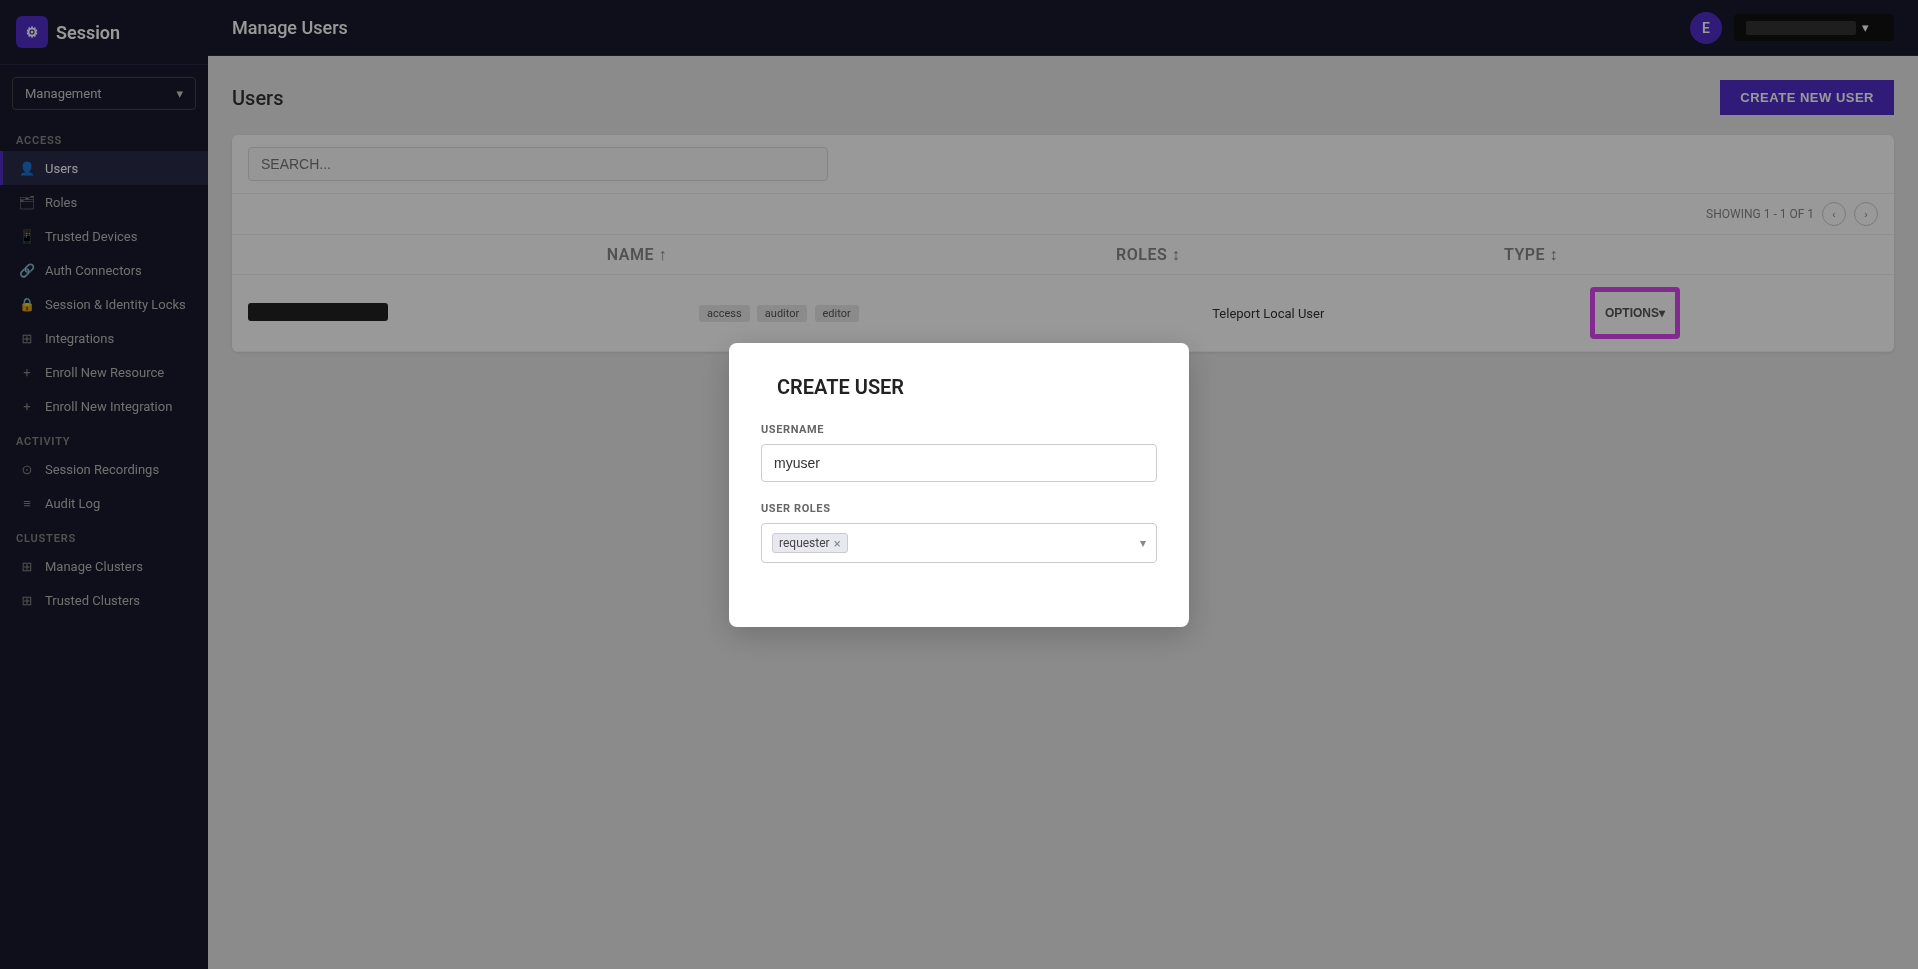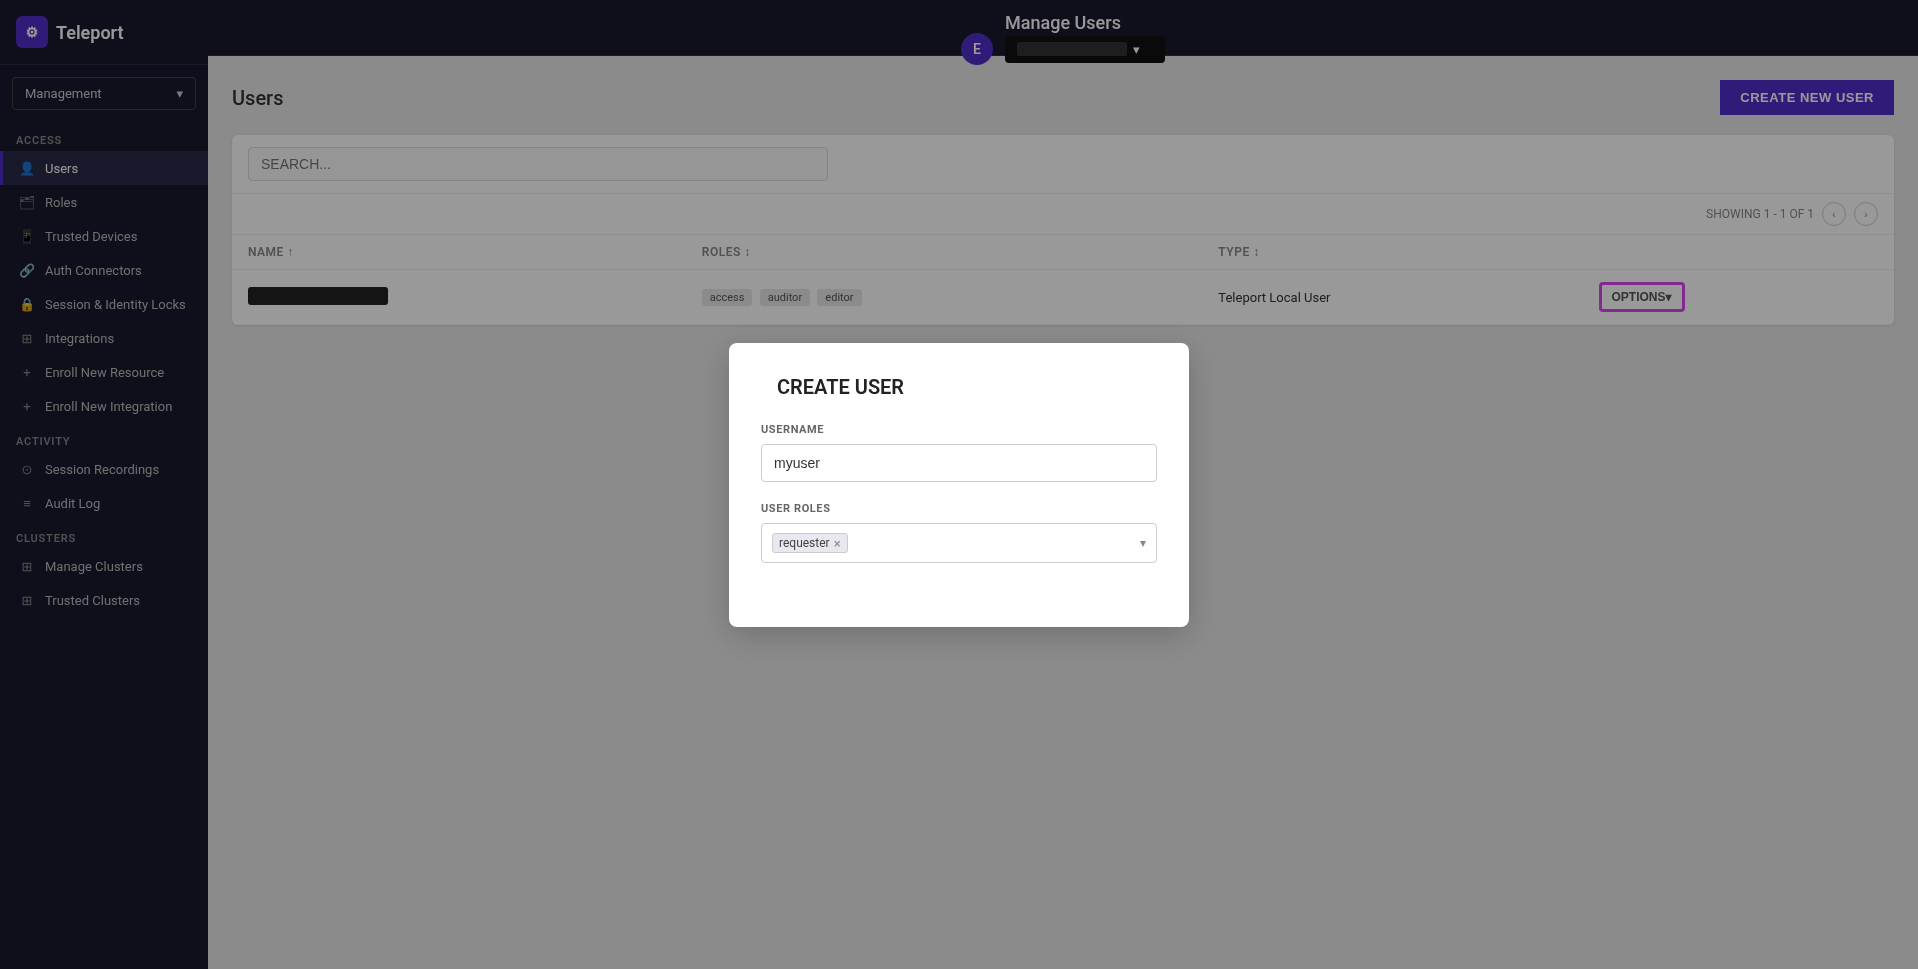--- a/index.html
+++ b/index.html
@@ -89,27 +89,26 @@
       flex: 1;
       display: flex;
       flex-direction: column;
       background: #e8e8e8;
       overflow: hidden;
     }
 
     
     .header {
       background: #1a1a2e;
-      padding: 12px 24px;
+      padding: 0 24px;
       height: 56px;
       display: flex;
       align-items: center;
       justify-content: space-between;
       border-bottom: 1px solid #2a2a4a;
-      flex-direction: column;
     }
     .header-title {
       color: white;
       font-size: 18px;
       font-weight: 500;
     }
     .header-right {
       display: flex;
       align-items: center;
       gap: 12px;
@@ -207,22 +206,22 @@
       cursor: pointer;
       font-size: 10px;
       color: #888;
     }
     .table {
       width: 100%;
       border-collapse: collapse;
     }
     .table thead th {
       padding: 10px 16px;
-      text-align: left;
-      font-size: 12px;
+      text-align: right;
+      font-size: 16px;
       color: #888;
       font-weight: 600;
       text-transform: uppercase;
       letter-spacing: 0.5px;
       border-bottom: 1px solid #eee;
     }
     .table tbody tr {
       border-bottom: 1px solid #f5f5f5;
     }
     .table tbody td {
@@ -234,23 +233,23 @@
       display: inline-block;
       padding: 2px 8px;
       border-radius: 3px;
       font-size: 11px;
       background: #e8e8e8;
       color: #555;
       margin-right: 4px;
     }
     .options-btn {
       background: white;
-      border: 3px solid #d946ef;
-      border-radius: 4px;
-      padding: 5px 10px;
+      border: 5px solid #d946ef;
+      border-radius: 4px;
+      padding: 14px 10px;
       font-size: 12px;
       font-weight: 600;
       cursor: pointer;
       color: #555;
       display: flex; align-items: center; gap: 0;
     }
     .name-redacted {
       display: inline-block;
       background: #222;
       border-radius: 3px;
@@ -386,21 +385,21 @@
       height: 14px;
       width: 110px;
     }
   </style>
 </head>
 <body>
 
 <div class="sidebar">
   <div class="sidebar-logo">
     <div class="logo-icon">⚙</div>
-    <span class="logo-text">Teleport</span>
+    <span class="logo-text">Session</span>
   </div>
 
   <div class="sidebar-dropdown">
     <span>Management</span>
     <span>▾</span>
   </div>
 
   <div>
     <div class="sidebar-section-label">Access</div>
     <div class="sidebar-item active">

